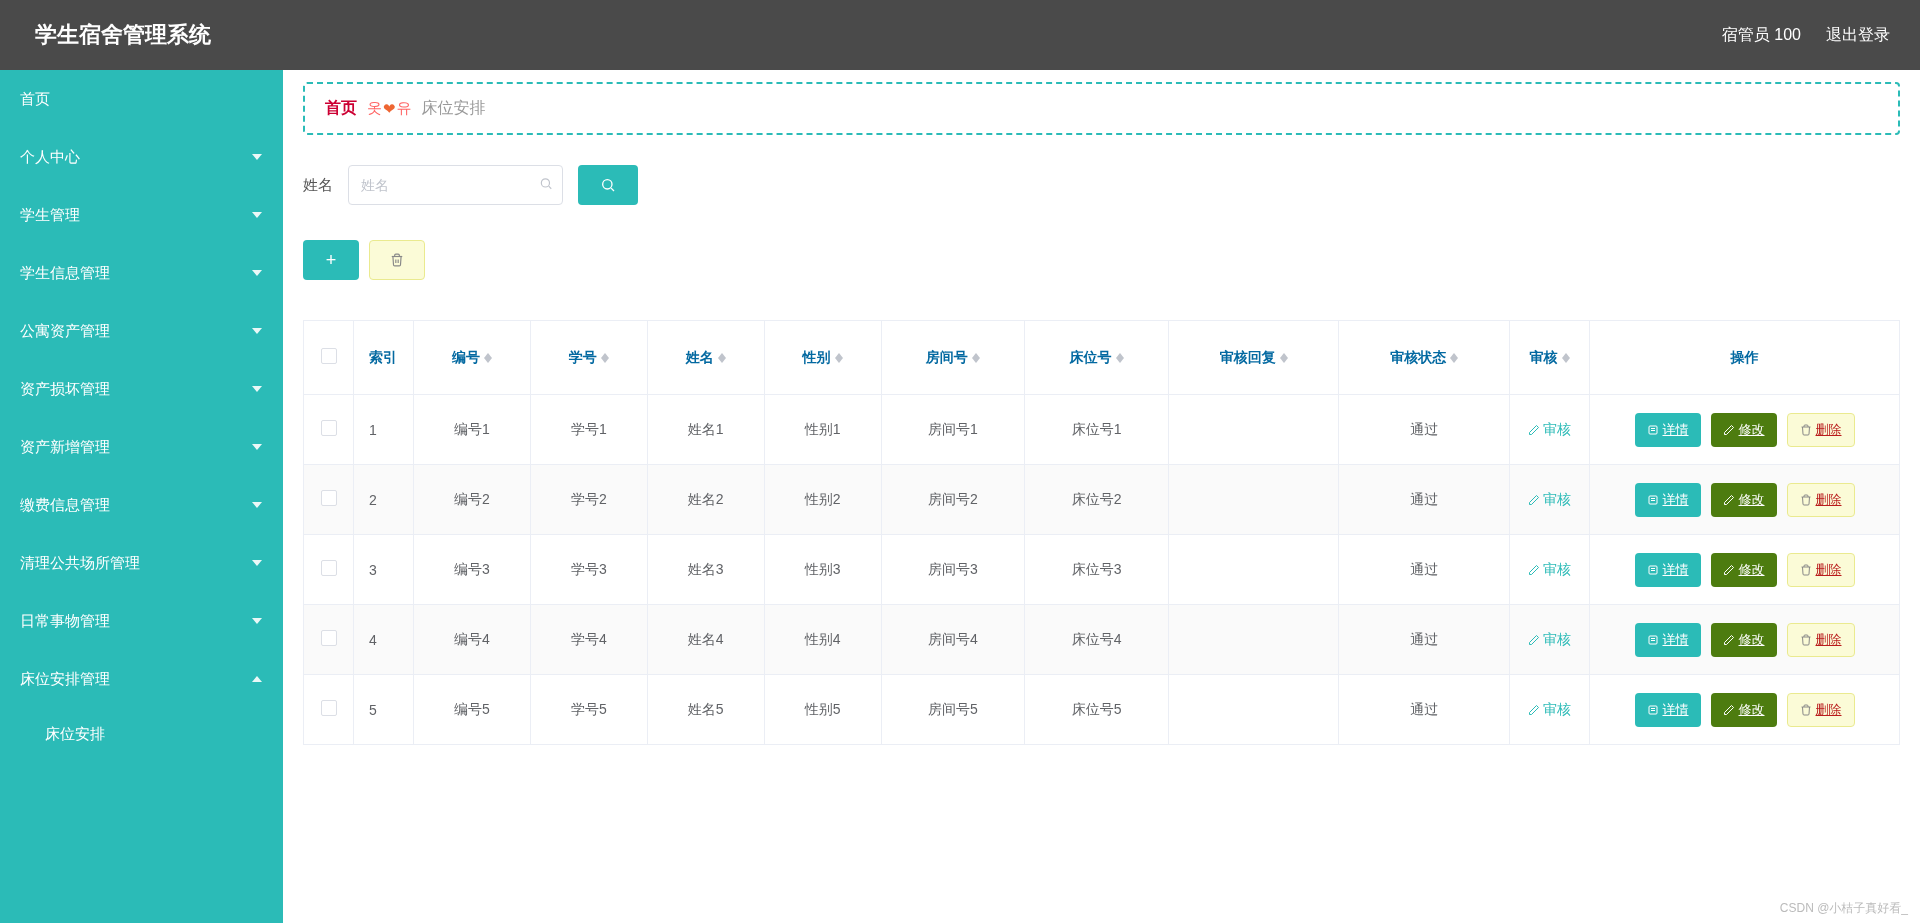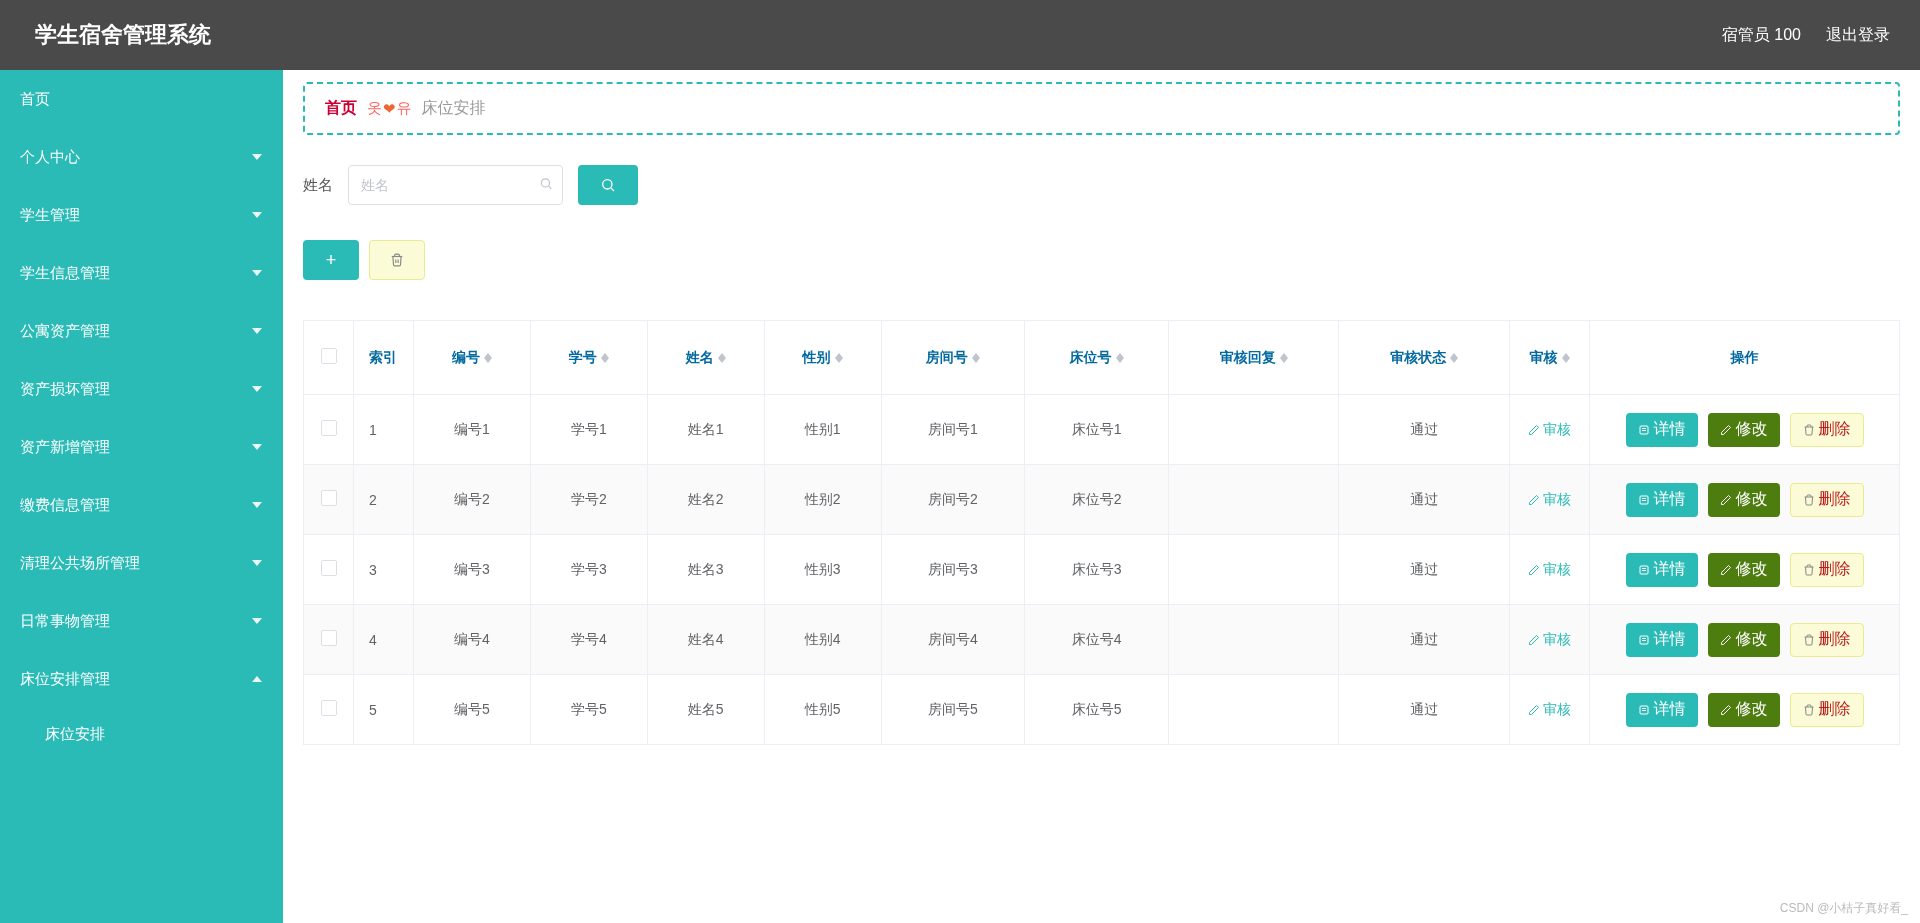--- a/index.html
+++ b/index.html
@@ -50,21 +50,21 @@
     .th-inner { display: inline-flex; align-items: center; gap: 4px; justify-content: center; }
     .sort-icons { display: inline-flex; flex-direction: column; line-height: 0; }
     .sort-icons svg { width: 8px; height: 5px; fill: #c0c4cc; }
 
     .checkbox { width: 16px; height: 16px; border: 1px solid #dcdfe6; border-radius: 2px; display: inline-block; background: #fff; }
 
     .row-audit { color: #2bbbb7; cursor: pointer; display: inline-flex; align-items: center; gap: 3px; }
     .row-audit svg { width: 12px; height: 12px; stroke: #2bbbb7; fill: none; }
 
     .op-cell { display: flex; gap: 10px; justify-content: center; align-items: center; }
-    .btn-sm { height: 34px; padding: 0 12px; font-size: 16px; display: inline-flex; align-items: center; gap: 4px; border-radius: 4px; border: none; cursor: pointer; }
+    .btn-sm { height: 34px; padding: 0 12px; font-size: 13px; display: inline-flex; align-items: center; gap: 4px; border-radius: 4px; border: none; cursor: pointer; text-decoration: underline; }
     .btn-detail { background: #2bbbb7; color: #fff; }
     .btn-edit { background: #4d7c0f; color: #fff; }
     .btn-delete { background: #fbfbd7; border: 1px solid #eaea8f; color: #b91c1c; }
     .btn-sm svg { width: 12px; height: 12px; }
 
     .col-check { width: 50px; }
     .col-idx { width: 60px; text-align: left !important; padding-left: 15px !important; }
     .col-audit { width: 80px; }
     .col-ops { width: 310px; }
 

